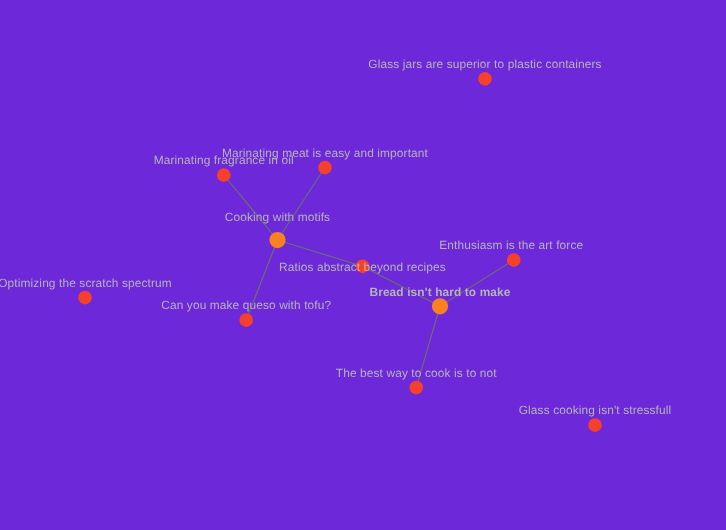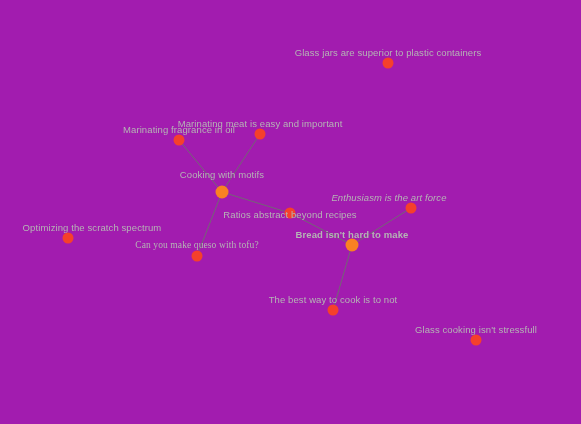--- a/index.html
+++ b/index.html
@@ -4,21 +4,21 @@
 <style>
   html, body {
     margin: 0;
     padding: 0;
     background: #262626;
   }
   #graph-canvas {
     position: relative;
     width: 581px;
     height: 424px;
-    background: #a21caf;
+    background: #6d28d9;
     overflow: hidden;
     font-family: "Liberation Sans", sans-serif;
   }
   #edge-layer {
     position: absolute;
     left: 0;
     top: 0;
     width: 581px;
     height: 424px;
   }
@@ -64,20 +64,20 @@
       <div class="graph-node" style="left: 197px; top: 256px; width: 11px; height: 11px; background: rgb(245, 64, 44);"></div>
       <div class="graph-node" style="left: 333px; top: 310px; width: 11px; height: 11px; background: rgb(245, 64, 44);"></div>
       <div class="graph-node" style="left: 476px; top: 340px; width: 11px; height: 11px; background: rgb(245, 64, 44);"></div>
     </div>
   <div id="label-layer">
       <div class="node-label" style="left: 388px; top: 52px; color: rgb(181, 181, 181);">Glass jars are superior to plastic containers</div>
       <div class="node-label" style="left: 260px; top: 123px; color: rgb(181, 181, 181);">Marinating meat is easy and important</div>
       <div class="node-label" style="left: 179px; top: 129px; color: rgb(181, 181, 181);">Marinating fragrance in oil</div>
       <div class="node-label" style="left: 222px; top: 174px; color: rgb(181, 181, 181);">Cooking with motifs</div>
       <div class="node-label" style="left: 290px; top: 202px; color: rgb(181, 181, 181); margin-top: 12px;">Ratios abstract beyond recipes</div>
-      <div class="node-label" style="left: 389px; top: 197px; color: rgb(181, 181, 181); font-style: italic;">Enthusiasm is the art force</div>
-      <div class="node-label" style="left: 68px; top: 227px; color: rgb(181, 181, 181); margin-left: 24px;">Optimizing the scratch spectrum</div>
+      <div class="node-label" style="left: 409px; top: 197px; color: rgb(181, 181, 181);">Enthusiasm is the art force</div>
+      <div class="node-label" style="left: 68px; top: 227px; color: rgb(181, 181, 181);">Optimizing the scratch spectrum</div>
       <div class="node-label" style="left: 352px; top: 234px; color: rgb(181, 181, 181); font-weight: bold;">Bread isn't hard to make</div>
-      <div class="node-label" style="left: 197px; top: 245px; color: rgb(181, 181, 181); font-family: Liberation Serif, serif;">Can you make queso with tofu?</div>
+      <div class="node-label" style="left: 197px; top: 245px; color: rgb(181, 181, 181);">Can you make queso with tofu?</div>
       <div class="node-label" style="left: 333px; top: 299px; color: rgb(181, 181, 181);">The best way to cook is to not</div>
       <div class="node-label" style="left: 476px; top: 329px; color: rgb(181, 181, 181);">Glass cooking isn't stressfull</div>
     </div>
 </div>
 
 </body></html>

